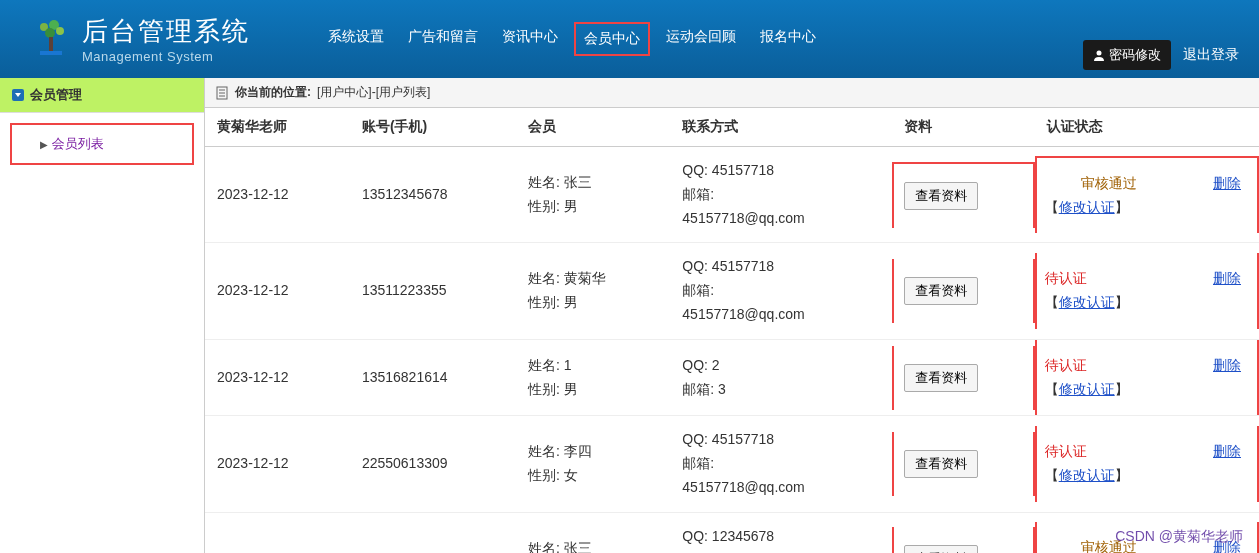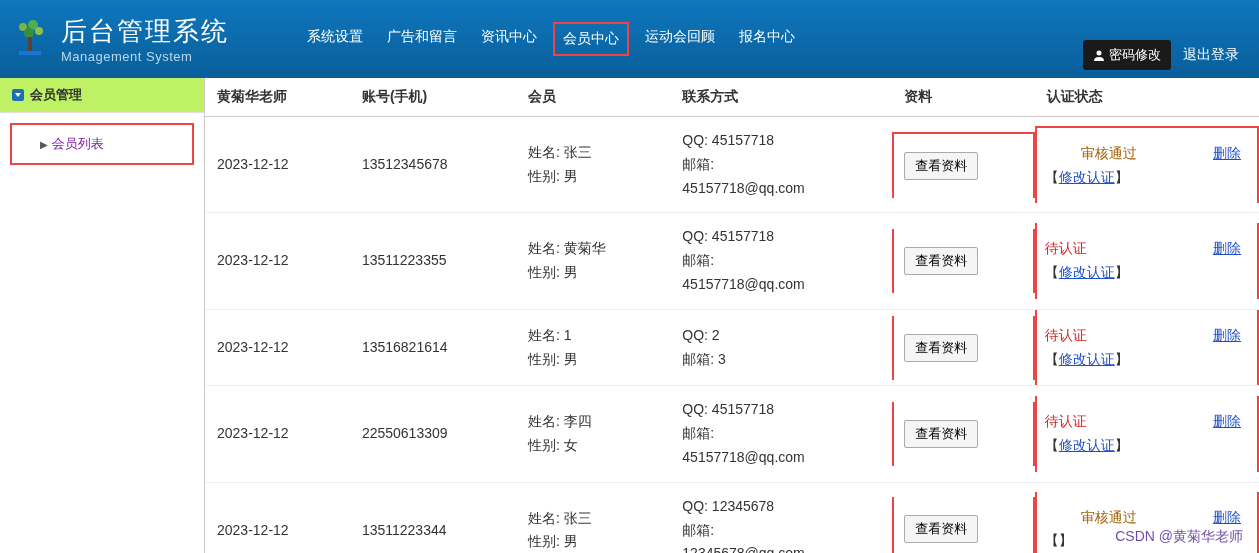--- a/index.html
+++ b/index.html
@@ -1,19 +1,19 @@
 <!DOCTYPE html>
 <html><head>
   <meta charset="utf-8">
   <style>
     * { margin: 0; padding: 0; box-sizing: border-box; }
     body { font-family: Arial, "Microsoft YaHei", sans-serif; font-size: 13px; color: #333; background: #fff; width: 1259px; }
     
     
-    .header { background: linear-gradient(to bottom, #0e77bd, #0a5e9a); height: 78px; display: flex; align-items: center; padding: 0 11px; position: relative; }
+    .header { background: linear-gradient(to bottom, #0e77bd, #0a5e9a); height: 78px; display: flex; align-items: center; padding: 0 32px; position: relative; }
     .logo-area { display: flex; align-items: center; gap: 10px; }
     .logo-icon { width: 40px; height: 40px; }
     .logo-text { color: #fff; }
     .logo-cn { font-size: 26px; font-weight: normal; letter-spacing: 2px; }
     .logo-en { font-size: 13px; color: #b8d8ea; letter-spacing: 0.5px; }
     .nav { display: flex; gap: 8px; margin-left: 70px; }
     .nav-item { color: #fff; font-size: 14px; padding: 6px 8px; cursor: pointer; }
     .nav-item.highlighted { border: 2px solid #ef4444; }
     .header-right { position: absolute; right: 20px; top: 40px; display: flex; gap: 12px; align-items: center; }
     .btn-dark { background: #1a1a1a; color: #fff; border: none; padding: 6px 10px; border-radius: 3px; cursor: pointer; font-size: 13px; display: flex; align-items: center; gap: 4px; }
@@ -98,20 +98,30 @@
           <path d="M3 4 L9 4 L6 8 Z" fill="#fff"></path>
         </svg>
       <span>会员管理</span>
     </div>
     <div id="sidebar-items">
         <div class="sidebar-item highlighted"><span class="tri">▶</span><a>会员列表</a></div>
       </div>
   </div>
 
   <div class="content">
+    <div class="breadcrumb">
+      <svg class="doc-icon" viewBox="0 0 14 14">
+          <rect x="2" y="1" width="10" height="12" fill="none" stroke="#666" stroke-width="1"></rect>
+          <line x1="4" y1="4" x2="10" y2="4" stroke="#666"></line>
+          <line x1="4" y1="7" x2="10" y2="7" stroke="#666"></line>
+          <line x1="4" y1="10" x2="10" y2="10" stroke="#666"></line>
+        </svg>
+      <strong>你当前的位置:</strong>
+      <span>[用户中心]-[用户列表]</span>
+    </div>
 
     <table>
       <thead>
           <tr id="thead-row">
             <th>黄菊华老师</th>
             <th>账号(手机)</th>
             <th>会员</th>
             <th>联系方式</th>
             <th>资料</th>
             <th>认证状态</th>

